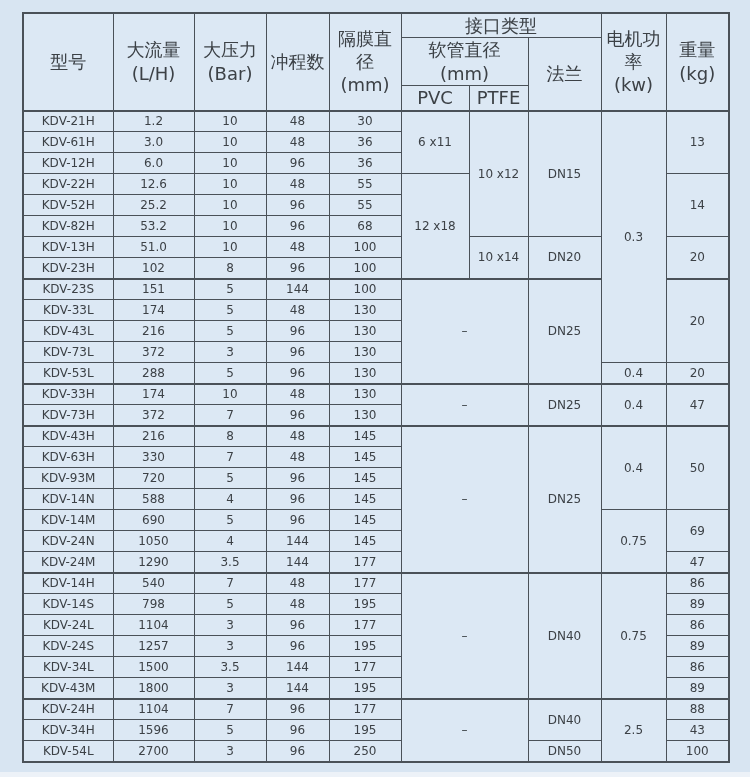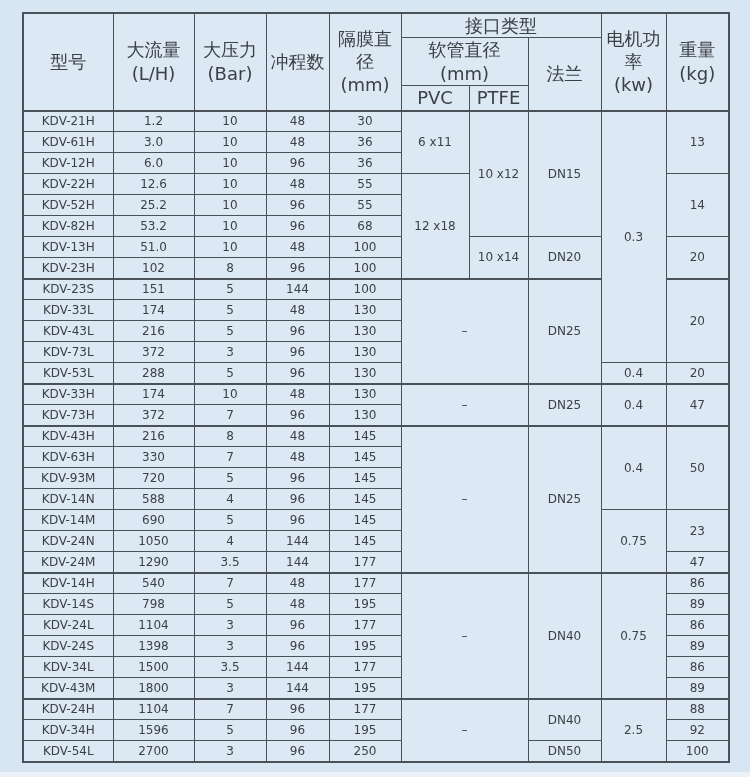--- a/index.html
+++ b/index.html
@@ -266,21 +266,21 @@
           <td>96</td>
           <td>145</td>
         </tr>
         <tr>
           <td>KDV-14M</td>
           <td>690</td>
           <td>5</td>
           <td>96</td>
           <td>145</td>
           <td rowspan="3" colspan="1">0.75</td>
-          <td rowspan="2" colspan="1">23</td>
+          <td rowspan="2" colspan="1">69</td>
         </tr>
         <tr>
           <td>KDV-24N</td>
           <td>1050</td>
           <td>4</td>
           <td>144</td>
           <td>145</td>
         </tr>
         <tr>
           <td>KDV-24M</td>
@@ -312,21 +312,21 @@
         <tr>
           <td>KDV-24L</td>
           <td>1104</td>
           <td>3</td>
           <td>96</td>
           <td>177</td>
           <td rowspan="1" colspan="1">86</td>
         </tr>
         <tr>
           <td>KDV-24S</td>
-          <td>1398</td>
+          <td>1257</td>
           <td>3</td>
           <td>96</td>
           <td>195</td>
           <td rowspan="1" colspan="1">89</td>
         </tr>
         <tr>
           <td>KDV-34L</td>
           <td>1500</td>
           <td>3.5</td>
           <td>144</td>
@@ -351,21 +351,21 @@
           <td rowspan="2" colspan="1">DN40</td>
           <td rowspan="3" colspan="1">2.5</td>
           <td rowspan="1" colspan="1">88</td>
         </tr>
         <tr>
           <td>KDV-34H</td>
           <td>1596</td>
           <td>5</td>
           <td>96</td>
           <td>195</td>
-          <td rowspan="1" colspan="1">92</td>
+          <td rowspan="1" colspan="1">43</td>
         </tr>
         <tr>
           <td>KDV-54L</td>
           <td>2700</td>
           <td>3</td>
           <td>96</td>
           <td>250</td>
           <td rowspan="1" colspan="1">DN50</td>
           <td rowspan="1" colspan="1">100</td>
         </tr>

